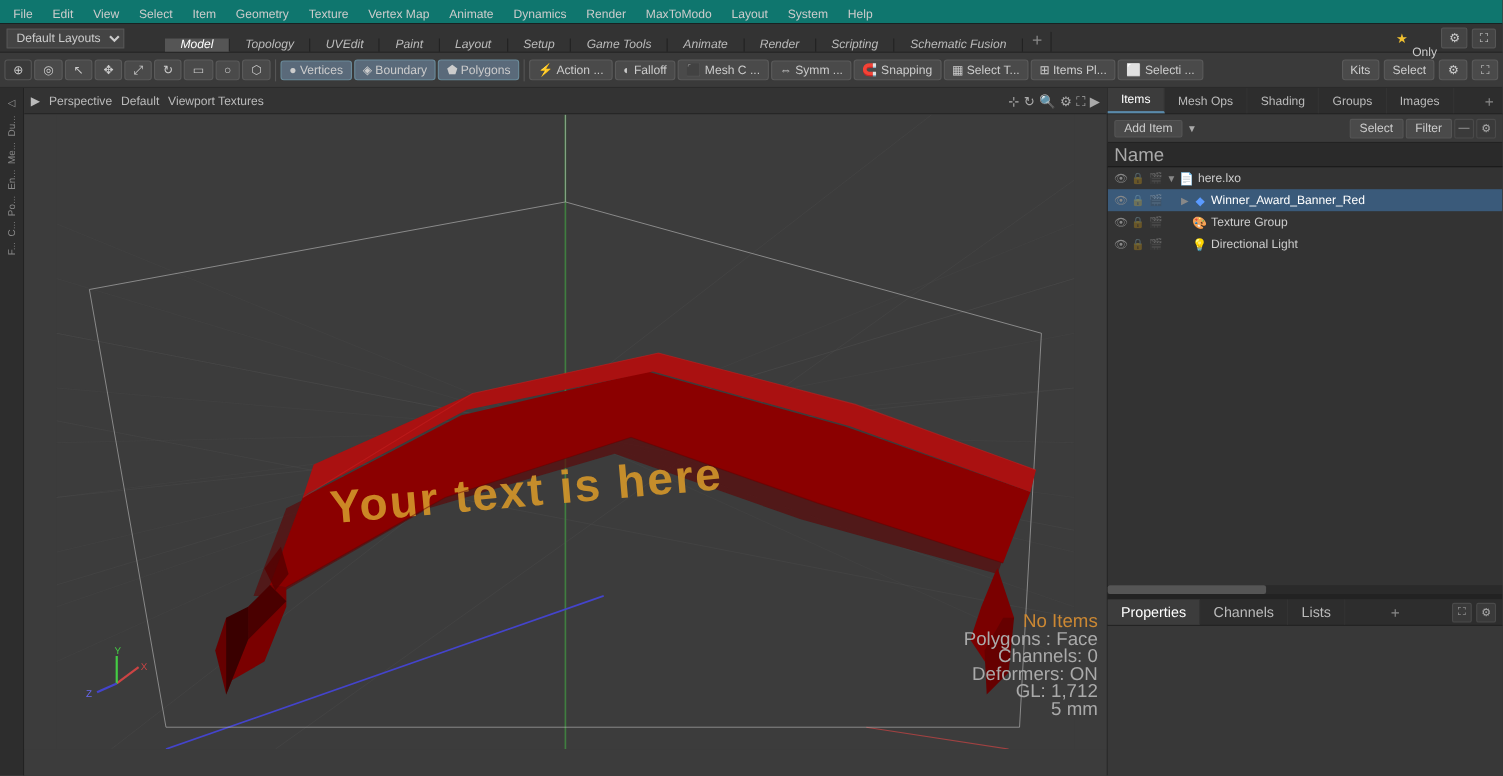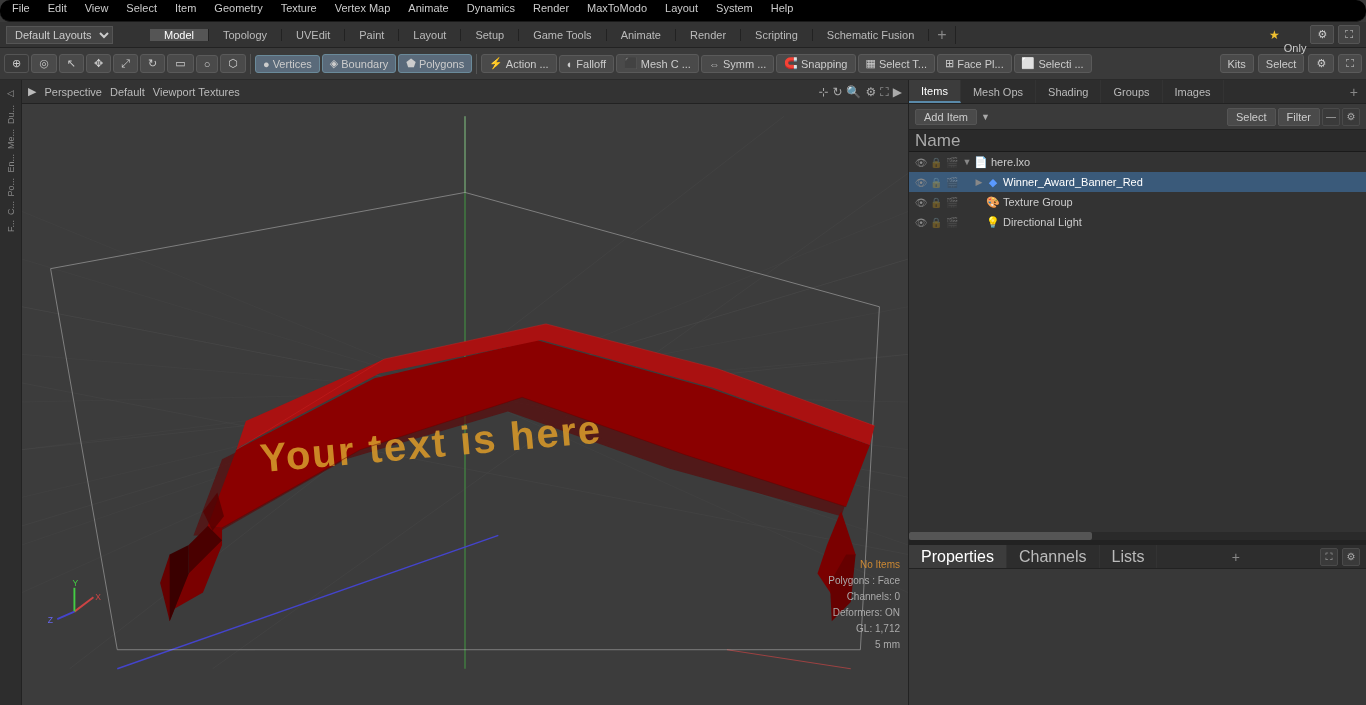--- a/index.html
+++ b/index.html
@@ -1,26 +1,26 @@
 <!DOCTYPE html>
 <html><head>
   <meta charset="utf-8">
   <style>
     * { margin: 0; padding: 0; box-sizing: border-box; }
     body { width: 1366px; height: 705px; overflow: hidden; font-family: 'Segoe UI', Arial, sans-serif; font-size: 11px; background: #3a3a3a; color: #ccc; }
 
     
-    #menubar { display: flex; align-items: flex-start; height: 22px; background: #000000; border-bottom: 1px solid #1a1a1a; padding: 0 4px; gap: 2px; border-radius: 10px; }
+    #menubar { display: flex; align-items: flex-end; height: 22px; background: #0f766e; border-bottom: 1px solid #1a1a1a; padding: 0 4px; gap: 2px; }
     .menu-item { padding: 2px 8px; cursor: pointer; color: #ccc; font-size: 11px; border-radius: 2px; }
 
     
     #layoutbar { display: flex; align-items: center; height: 26px; background: #333; border-bottom: 1px solid #222; }
     #layoutbar .layout-left { display: flex; align-items: center; padding: 0 6px; min-width: 150px; }
     #layoutbar .layout-left select { background: #444; border: 1px solid #555; color: #ccc; font-size: 11px; padding: 1px 4px; }
-    #layoutbar .layout-tabs { display: flex; align-items: center; flex: 1; height: 100%; }
+    #layoutbar .layout-tabs { display: flex; align-items: flex-end; flex: 1; height: 100%; font-style: italic; }
     .layout-tab { padding: 0 14px; display: flex; align-items: center; cursor: pointer; font-size: 11px; color: #bbb; border-right: 1px solid #222; }
     .layout-tab.active { background: #555; color: #fff; }
     #layoutbar .layout-right { display: flex; align-items: center; padding: 0 6px; gap: 4px; }
     .star-btn { color: #f0c030; font-size: 12px; }
     .icon-btn { padding: 2px 6px; background: #444; border: 1px solid #555; border-radius: 2px; cursor: pointer; color: #ccc; font-size: 11px; }
 
     
     #toolbar { display: flex; align-items: center; height: 32px; background: #3a3a3a; border-bottom: 1px solid #2a2a2a; padding: 0 4px; gap: 2px; }
     .tool-btn { padding: 2px 7px; background: #4a4a4a; border: 1px solid #5a5a5a; border-radius: 3px; cursor: pointer; color: #ccc; font-size: 11px; display: flex; align-items: center; gap: 3px; white-space: nowrap; }
     .tool-btn.active { background: #5a6a7a; border-color: #6a8a9a; }
@@ -39,21 +39,21 @@
     #viewport-header { display: flex; align-items: center; height: 24px; background: #333; border-bottom: 1px solid #222; padding: 0 6px; gap: 8px; }
     .vp-header-item { font-size: 11px; color: #bbb; cursor: pointer; }
     .vp-controls { margin-left: auto; display: flex; gap: 4px; }
     .vp-ctrl-btn { color: #aaa; cursor: pointer; font-size: 12px; }
 
     
     #viewport-canvas { width: 100%; height: calc(100% - 24px - 24px); position: relative; overflow: hidden; background: #3c3c3c; }
     #viewport-canvas svg { width: 100%; height: 100%; }
 
     
-    #rightpanel { width: 458px; background: #333; border-left: 1px solid #222; display: flex; flex-direction: column; }
+    #rightpanel { width: 360px; background: #333; border-left: 1px solid #222; display: flex; flex-direction: column; }
 
     
     #items-panel { flex: 1; display: flex; flex-direction: column; border-bottom: 1px solid #222; }
     #items-tabs { display: flex; height: 24px; background: #2d2d2d; border-bottom: 1px solid #222; }
     .items-tab { padding: 0 12px; display: flex; align-items: center; font-size: 11px; color: #bbb; cursor: pointer; border-right: 1px solid #333; }
     .items-tab.active { background: #3c3c3c; color: #fff; border-bottom: 2px solid #5a8aaa; }
     .items-tab-add { margin-left: auto; padding: 0 8px; display: flex; align-items: center; color: #888; cursor: pointer; font-size: 14px; }
 
     #items-toolbar { display: flex; align-items: center; height: 26px; background: #3a3a3a; padding: 0 6px; gap: 4px; border-bottom: 1px solid #222; }
     .items-toolbar-btn { padding: 1px 8px; background: #4a4a4a; border: 1px solid #555; border-radius: 2px; cursor: pointer; font-size: 11px; color: #ccc; }
@@ -69,27 +69,27 @@
     .item-icon { width: 16px; height: 16px; display: inline-flex; align-items: center; justify-content: center; font-size: 11px; }
     .item-label { font-size: 11px; color: #ccc; margin-left: 2px; }
     .item-label.selected { color: #fff; }
 
     #items-scrollbar { height: 8px; background: #2a2a2a; }
     #items-scrollbar-thumb { height: 8px; width: 40%; background: #555; border-radius: 2px; }
 
     
     #properties-panel { height: 160px; display: flex; flex-direction: column; }
     #properties-tabs { display: flex; height: 24px; background: #2d2d2d; border-bottom: 1px solid #222; }
-    .prop-tab { padding: 0 12px; display: flex; align-items: center; font-size: 16px; color: #bbb; cursor: pointer; border-right: 1px solid #333; }
+    .prop-tab { padding: 0 12px; display: flex; align-items: center; font-size: 13px; color: #bbb; cursor: pointer; border-right: 1px solid #333; }
     .prop-tab.active { background: #3c3c3c; color: #fff; }
     .prop-tab-add { margin-left: auto; padding: 0 8px; display: flex; align-items: center; color: #888; cursor: pointer; font-size: 14px; }
     #properties-content { flex: 1; background: #383838; padding: 6px; display: flex; align-items: center; justify-content: center; }
 
     
-    #viewport-info { position: absolute; bottom: 24px; right: 0; padding: 4px 8px; text-align: right; font-size: 10px; color: #aaa; pointer-events: none; }
+    #viewport-info { position: absolute; bottom: 24px; right: 0; padding: 4px 8px; text-align: right; font-size: 17px; color: #aaa; pointer-events: none; }
     .info-line { line-height: 16px; }
     .info-orange { color: #cc8833; }
 
     
     .panel-resize { height: 4px; background: #222; cursor: row-resize; }
 
     
     .items-toolbar-right { margin-left: auto; display: flex; gap: 2px; }
     .tiny-btn { width: 18px; height: 18px; display: flex; align-items: center; justify-content: center; background: #3a3a3a; border: 1px solid #4a4a4a; border-radius: 2px; cursor: pointer; color: #aaa; font-size: 10px; }
   </style>
@@ -156,21 +156,21 @@
   <div class="tool-btn active">● <span>Vertices</span></div>
   <div class="tool-btn active">◈ <span>Boundary</span></div>
   <div class="tool-btn active">⬟ <span>Polygons</span></div>
   <div class="tool-separator"></div>
   <div class="tool-btn">⚡ <span>Action ...</span></div>
   <div class="tool-btn">◐ <span>Falloff</span></div>
   <div class="tool-btn">⬛ <span>Mesh C ...</span></div>
   <div class="tool-btn">⇔ <span>Symm ...</span></div>
   <div class="tool-btn">🧲 <span>Snapping</span></div>
   <div class="tool-btn">▦ <span>Select T...</span></div>
-  <div class="tool-btn">⊞ <span>Face Pl...</span></div>
+  <div class="tool-btn">⊞ <span>Items Pl...</span></div>
   <div class="tool-btn">⬜ <span>Selecti ...</span></div>
   <div style="margin-left:auto; display:flex; gap:4px;">
     <div class="tool-btn">Kits</div>
     <div class="tool-btn">Select</div>
     <div class="tool-btn">⚙</div>
     <div class="tool-btn">⛶</div>
   </div>
 </div>
 
 <div id="main">

